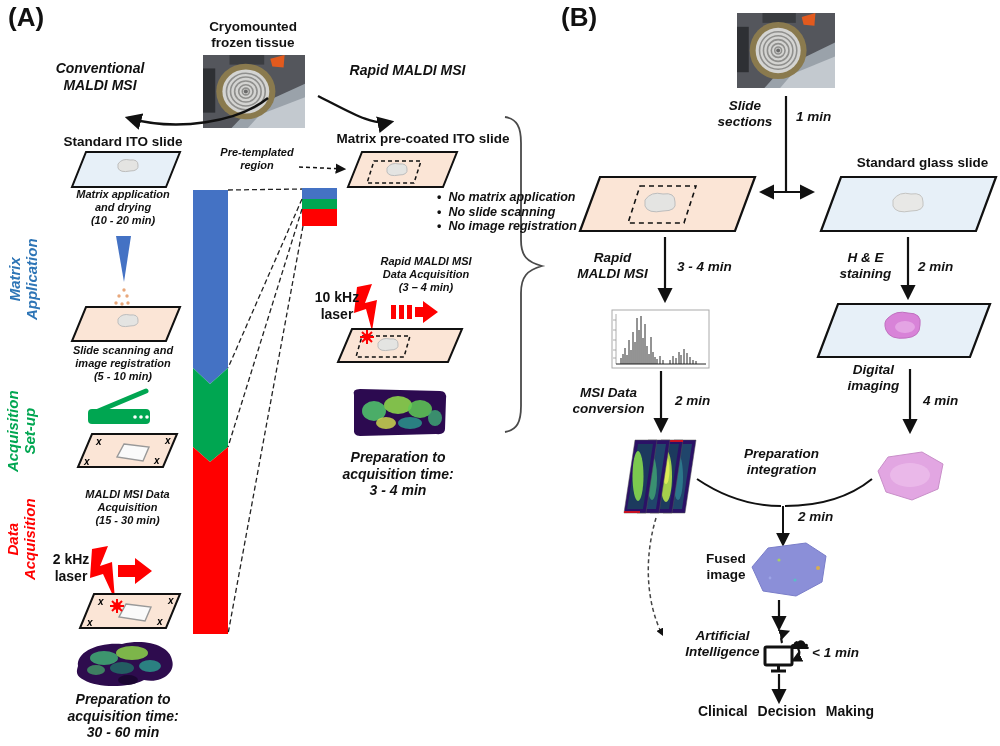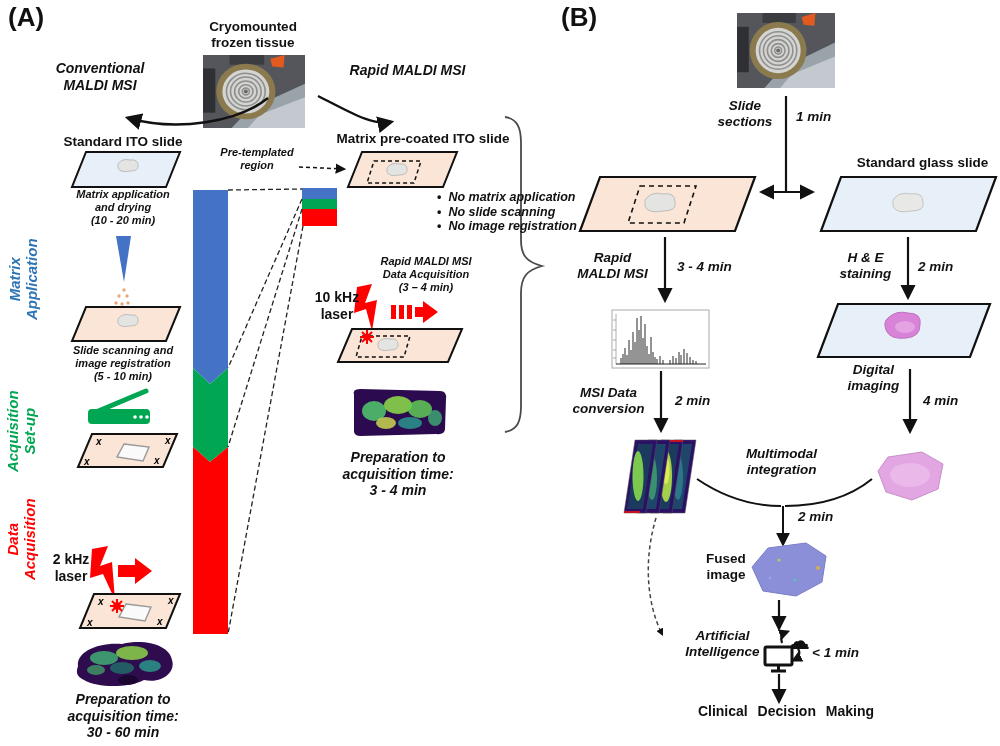--- a/index.html
+++ b/index.html
@@ -333,20 +333,23 @@
   <div class="t bi s14" style="left:40px;top:60px;width:120px">Conventional
 MALDI MSI</div>
   <div class="t bi s14" style="left:325px;top:62px;width:165px">Rapid  MALDI MSI</div>
   <div class="t b s135" style="left:48px;top:134px;width:150px">Standard ITO slide</div>
   <div class="t bi s13" style="left:48px;top:188px;width:150px">Matrix application
 and drying
 (10 - 20 min)</div>
   <div class="t bi s13" style="left:48px;top:344px;width:150px">Slide scanning and
 image registration
 (5 - 10 min)</div>
+  <div class="t bi s13" style="left:50px;top:488px;width:155px">MALDI MSI Data
+Acquisition
+(15 - 30 min)</div>
   <div class="t b s14" style="left:41px;top:551px;width:60px">2 kHz
 laser</div>
   <div class="t bi s14" style="left:38px;top:691px;width:170px">Preparation to
 acquisition time:
 30 - 60 min</div>
 
   <div class="t bi rot sl-blue" style="left:-37px;top:262px;width:120px">Matrix
 Application</div>
   <div class="t bi rot sl-green" style="left:-39px;top:414px;width:120px">Acquisition
 Set-up</div>
@@ -388,21 +391,21 @@
   <div class="t bi s135 left" style="left:677px;top:259px;width:80px">3 - 4 min</div>
   <div class="t bi s135" style="left:823px;top:250px;width:85px">H &amp; E
 staining</div>
   <div class="t bi s135 left" style="left:918px;top:259px;width:60px">2 min</div>
   <div class="t bi s135" style="left:561px;top:385px;width:95px">MSI Data
 conversion</div>
   <div class="t bi s135 left" style="left:675px;top:393px;width:60px">2 min</div>
   <div class="t bi s135" style="left:831px;top:362px;width:85px">Digital
 imaging</div>
   <div class="t bi s135 left" style="left:923px;top:393px;width:60px">4 min</div>
-  <div class="t bi s135" style="left:729px;top:446px;width:105px">Multimodal
+  <div class="t bi s135" style="left:729px;top:446px;width:105px">Preparation
 integration</div>
   <div class="t bi s135 left" style="left:798px;top:509px;width:60px">2 min</div>
   <div class="t b s135" style="left:690px;top:551px;width:72px">Fused
 image</div>
   <div class="t bi s135" style="left:670px;top:628px;width:105px">Artificial
 Intelligence</div>
   <div class="t bi s135 left" style="left:812px;top:645px;width:62px">&lt; 1 min</div>
   <div class="t b s14 ws" style="left:670px;top:703px;width:232px">Clinical Decision Making</div>
 
 </div>

